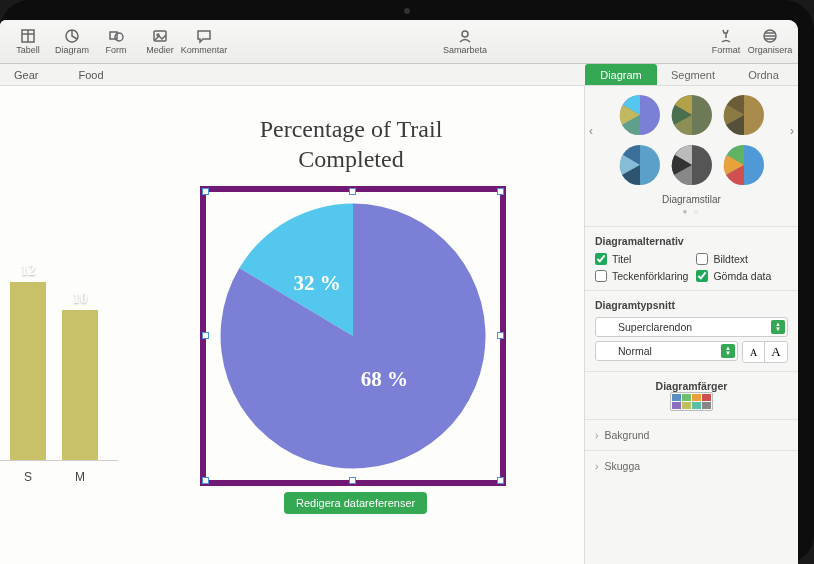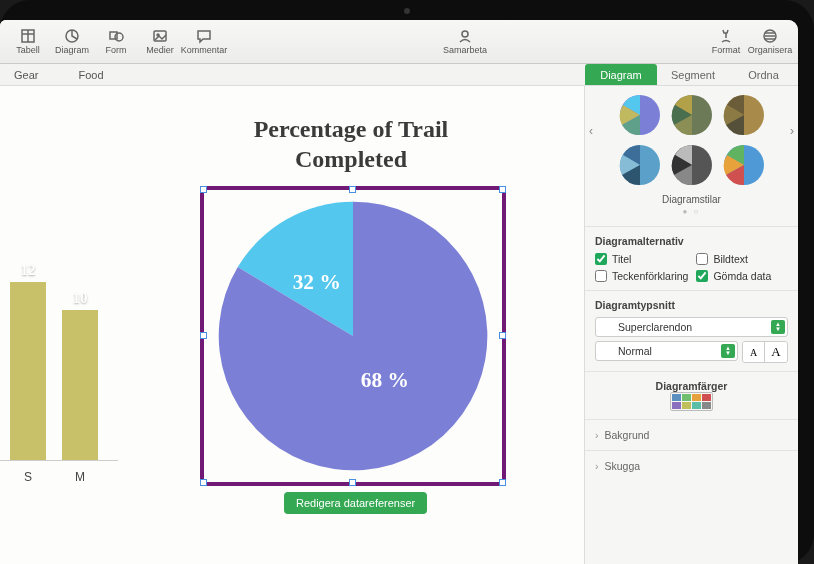--- a/index.html
+++ b/index.html
@@ -19,22 +19,22 @@
 
   .content { flex:1; display:flex; }
   .canvas { flex:1; background:#fdfdfb; position:relative; overflow:hidden; }
 
   .barfrag { position:absolute; left:0; top:68px; width:118px; height:340px; }
   .bar { position:absolute; bottom:34px; width:36px; background:#c9c06a; }
   .bar-label { position:absolute; top:-20px; width:100%; text-align:center; color:#fff; font-weight:700; font-family:Georgia,serif; font-size:15px; text-shadow:0 1px 2px rgba(0,0,0,.3); }
   .bar-x { position:absolute; bottom:10px; width:36px; text-align:center; font-size:12px; color:#444; }
   .axis { position:absolute; left:0; right:0; bottom:33px; height:1px; background:#ccc; }
 
-  .chart-title { position:absolute; left:216px; top:28px; width:270px; text-align:center; font-family:"Superclarendon",Georgia,serif; font-weight:700; font-size:24px; color:#3b3b3b; line-height:1.25; }
-  .pie-sel { position:absolute; left:200px; top:100px; width:306px; height:300px; border:4px solid #701a75; }
+  .chart-title { position:absolute; left:216px; top:28px; width:270px; text-align:center; font-family:"Superclarendon",Georgia,serif; font-weight:400; font-size:24px; color:#3b3b3b; line-height:1.25; }
+  .pie-sel { position:absolute; left:200px; top:100px; width:306px; height:300px; border:6px solid #701a75; }
   .handle { position:absolute; width:7px; height:7px; background:#fff; border:1px solid #4a90e2; }
   .h-tl{top:-4px;left:-4px}.h-tr{top:-4px;right:-4px}.h-bl{bottom:-4px;left:-4px}.h-br{bottom:-4px;right:-4px}
   .h-t{top:-4px;left:50%;margin-left:-4px}.h-b{bottom:-4px;left:50%;margin-left:-4px}
   .h-l{left:-4px;top:50%;margin-top:-4px}.h-r{right:-4px;top:50%;margin-top:-4px}
   .pie-svg { width:100%; height:100%; }
   .pie-lab { font-family:Georgia,serif; font-weight:700; font-size:22px; fill:#fff; }
   .edit-btn { position:absolute; left:284px; top:406px; background:#34a853; color:#fff; border:none; border-radius:4px; font-size:11px; padding:5px 12px; cursor:pointer; }
 
   .inspector { width:214px; background:#f6f6f4; border-left:1px solid #dcdcda; display:flex; flex-direction:column; font-size:11px; color:#333; }
   .insp-tabs { display:flex; height:22px; margin-top:-22px; border-bottom:1px solid #dcdcda; }

